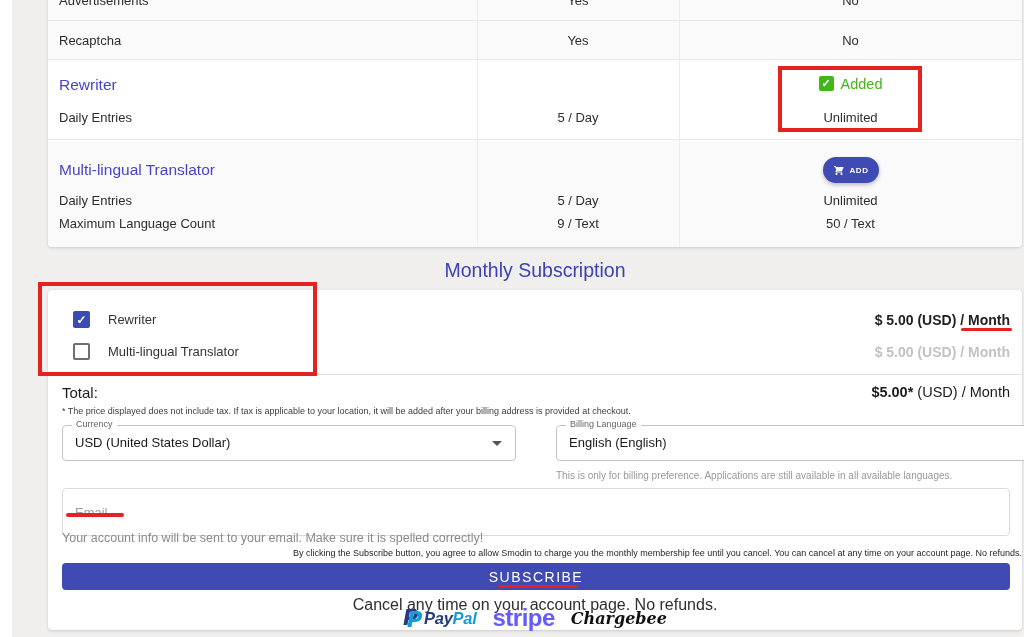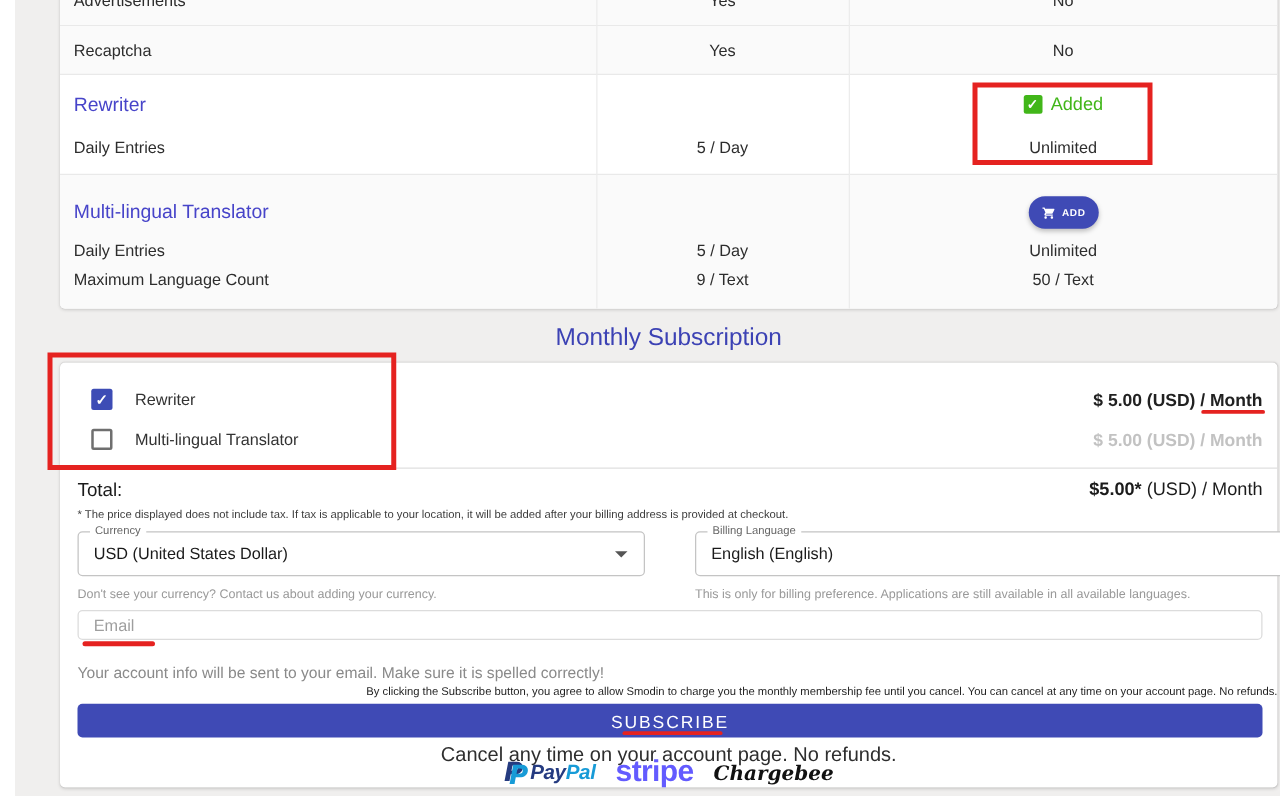--- a/index.html
+++ b/index.html
@@ -58,21 +58,21 @@
   .field.currency { left:14px; width:454px; }
   .field.language { left:508px; width:532px; }
   .field .flabel { position:absolute; top:-7px; left:9px; background:#fff; padding:0 4px; font-size:9px; color:#666; }
   .field .fvalue { position:absolute; left:12px; top:0; line-height:34px; font-size:13px; color:#1a1a1a; }
   .caret { position:absolute; right:13px; top:15px; width:0; height:0;
            border-left:5px solid transparent; border-right:5px solid transparent; border-top:5px solid #555; }
   .field-helper { position:absolute; top:180px; font-size:10px; color:#999; }
   .fh-currency { left:14px; width:440px; }
   .fh-language { left:508px; width:454px; }
 
-  .email-input { position:absolute; left:14px; top:198px; width:948px; height:24px; border:1px solid #dcdcdc;
+  .email-input { position:absolute; left:14px; top:198px; width:948px; height:48px; border:1px solid #dcdcdc;
                  border-radius:4px; padding:0 12px; font-size:13px; color:#1a1a1a; outline:none;
                  font-family:"Liberation Sans",sans-serif; }
   .email-input::placeholder { color:#9e9e9e; }
   .email-helper { position:absolute; left:14px; top:241px; font-size:12.5px; color:#8a8a8a; }
   .terms { position:absolute; left:0; top:258px; width:974px; text-align:right; font-size:9px; color:#1f1f1f; }
   .subscribe-btn { position:absolute; left:14px; top:273px; width:948px; height:27px; background:#3f4ab5;
                    border:none; border-radius:4px; color:#fff; font-size:14px; letter-spacing:1.5px;
                    font-weight:500; cursor:pointer; font-family:"Liberation Sans",sans-serif; }
   .cancel-note { position:absolute; left:0; top:306px; width:974px; text-align:center; font-size:16px; color:#2e2e2e; }
 
@@ -169,21 +169,20 @@
     <div class="field currency">
       <span class="flabel">Currency</span>
       <span class="fvalue">USD (United States Dollar)</span>
       <span class="caret"></span>
     </div>
     <div class="field language">
       <span class="flabel">Billing Language</span>
       <span class="fvalue">English (English)</span>
       <span class="caret"></span>
     </div>
-    <div class="field-helper fh-currency">Don't see your currency? Contact us about adding your currency.</div>
     <div class="field-helper fh-language">This is only for billing preference. Applications are still available in all available languages.</div>
 
     <input class="email-input" type="text" placeholder="Email" style="">
     <div class="email-helper">Your account info will be sent to your email. Make sure it is spelled correctly!</div>
 
     <div class="terms">By clicking the Subscribe button, you agree to allow Smodin to charge you the monthly membership fee until you cancel. You can cancel at any time on your account page. No refunds.</div>
 
     <button class="subscribe-btn">SUBSCRIBE</button>
 
     <div class="cancel-note">Cancel any time on your account page. No refunds.</div>

